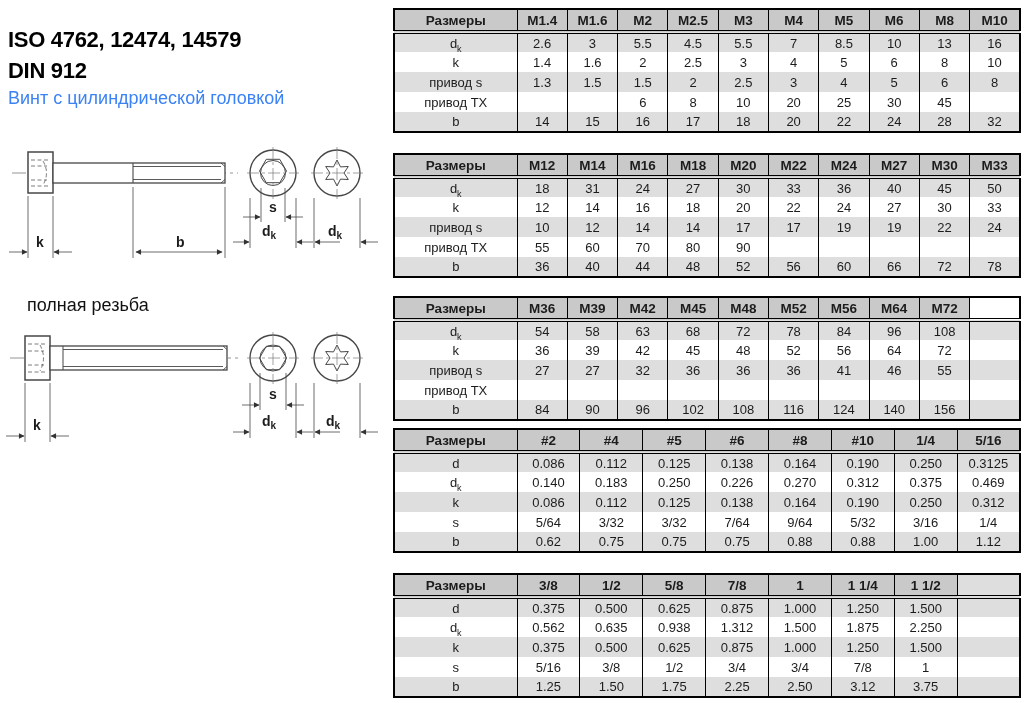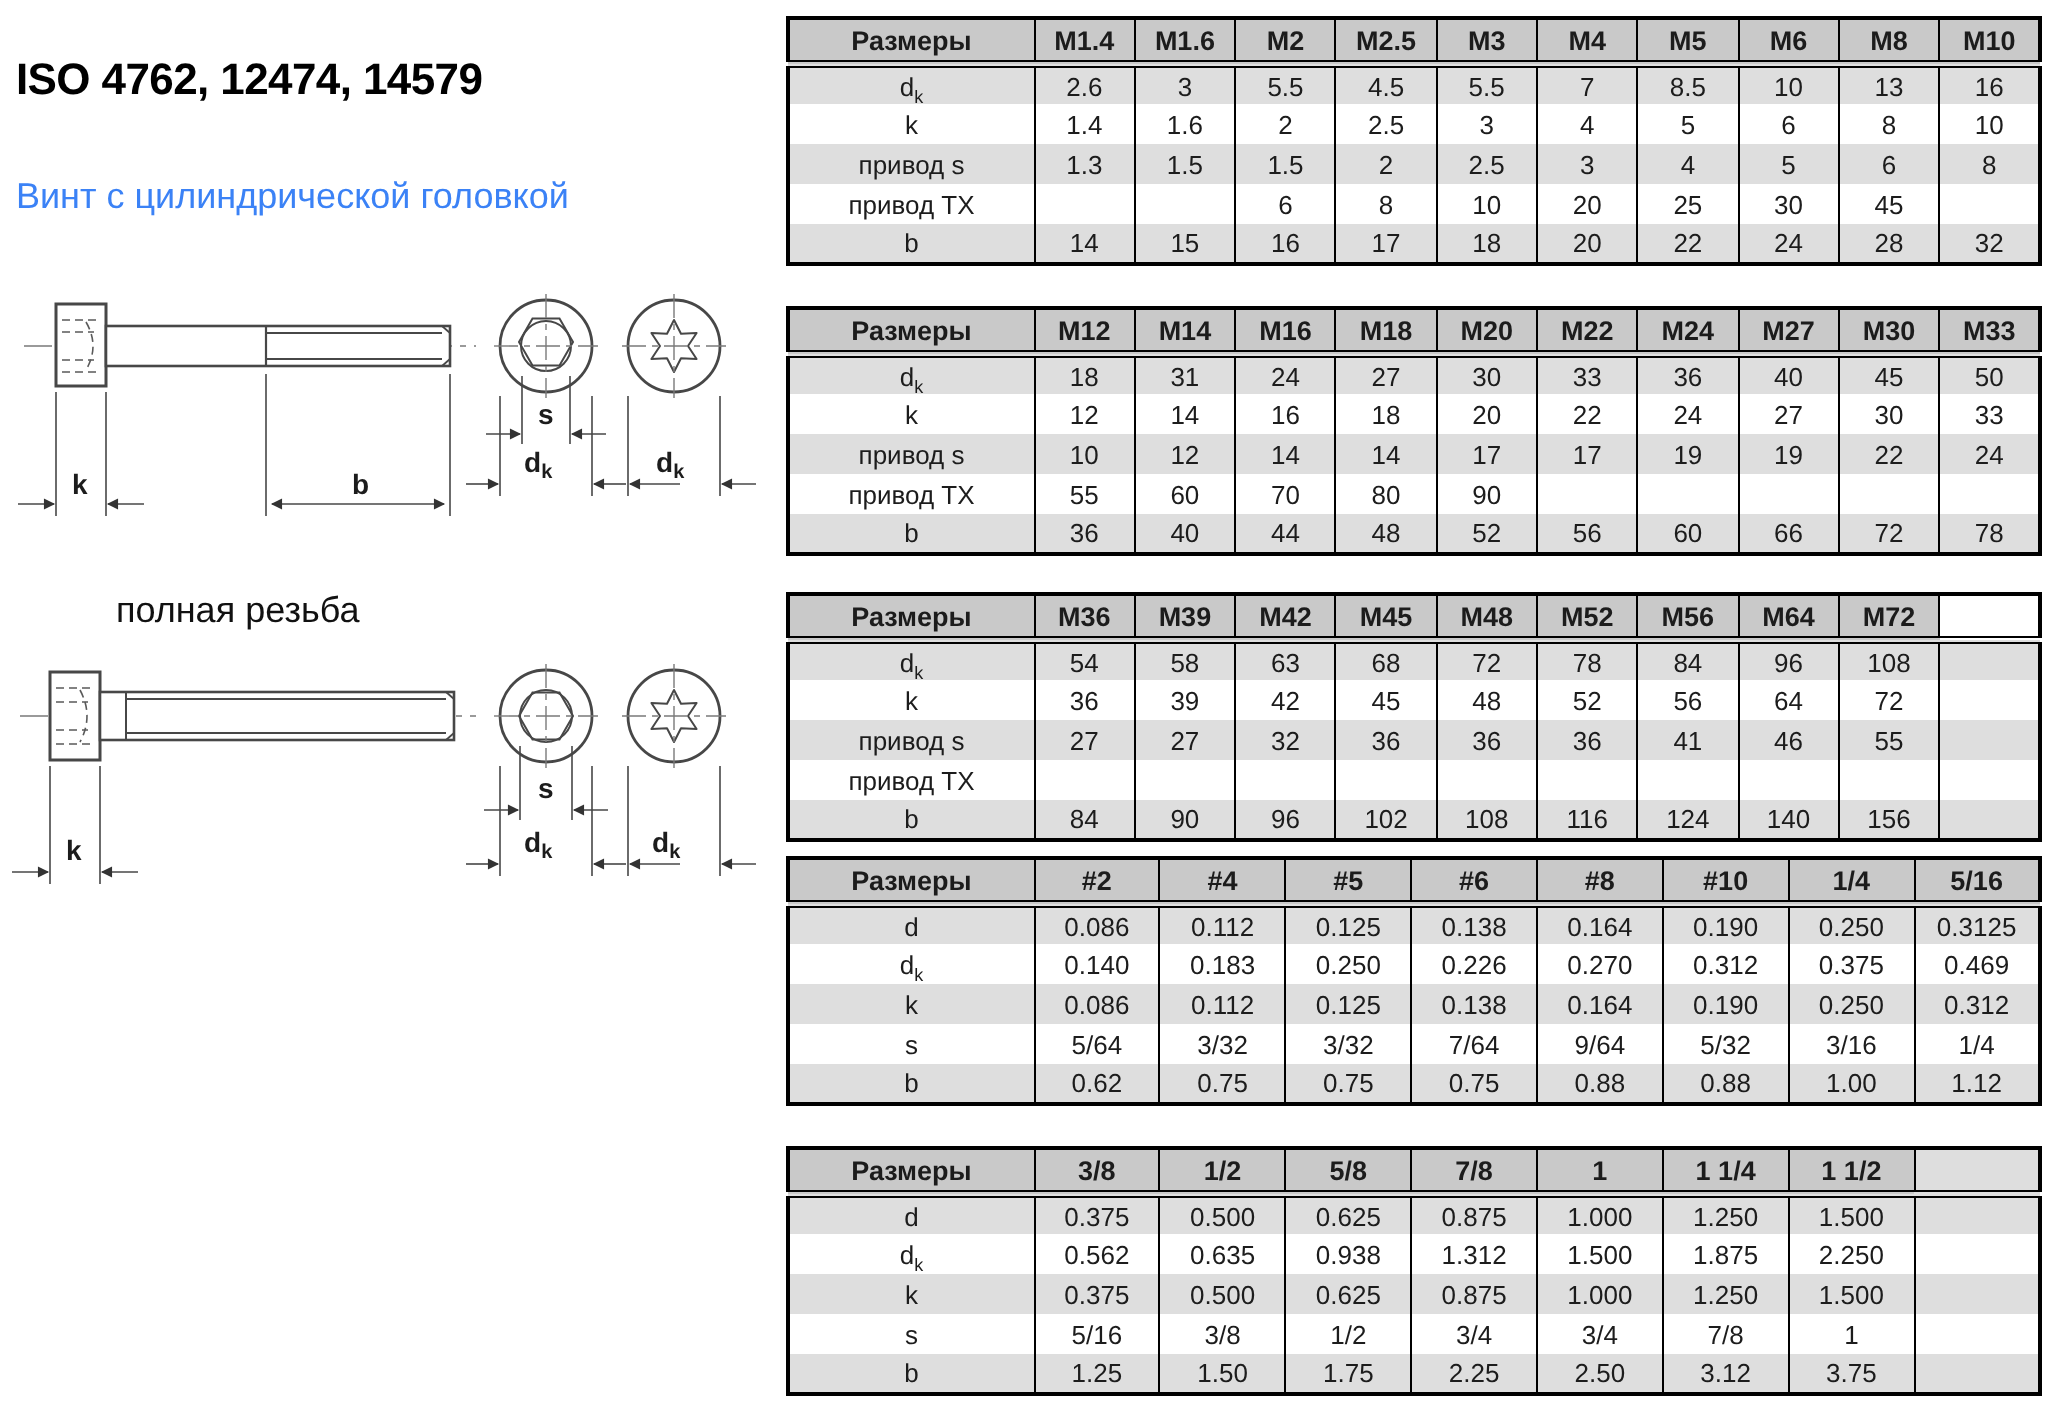--- a/index.html
+++ b/index.html
@@ -7,21 +7,21 @@
   body {
     position:relative;
     background:#ffffff;
     font-family:"Liberation Sans", sans-serif;
     color:var(--text-color,#1a1a1a);
     overflow:hidden;
   }
   .title-block { position:absolute; left:8px; top:4px;margin-top:20px; }
   .title-line { font-size:22px; font-weight:bold; line-height:31px; color:#000; letter-spacing:-0.3px; }
   .subtitle { position:absolute; left:8px; top:88px; font-size:18px; color:#3b82f6; }
-  .full-thread-note { position:absolute; left:27px; top:295px; font-size:18px; color:#111;margin-left:31px; }
+  .full-thread-note { position:absolute; left:27px; top:295px; font-size:18px; color:#111; }
 
   .drawing { position:absolute; left:0; }
   .drawing.one { top:140px; }
   .drawing.two { top:328px; }
   .drawing text { font-family:"Liberation Sans", sans-serif; font-size:14px; font-weight:bold; fill:#1c1c1c; }
   .drawing .svgsub { font-size:10px; }
 
   table.dim-table {
     position:absolute; left:393px; width:628px;
     border-collapse:collapse; table-layout:fixed;
@@ -41,20 +41,21 @@
   .dim-table th + th, .dim-table td + td { border-left:1px solid var(--border-color,#000); }
   .dim-table sub { font-size:9px; line-height:0; }
   .tbl3 th.trail { background:#ffffff; }
   .tbl5 th.trail { background:var(--row-stripe-bg,#dedede); }
 </style>
 </head>
 <body>
 
 <div class="title-block">
   <div class="title-line">ISO 4762, 12474, 14579</div>
+  <div class="title-line">DIN 912</div>
 </div>
 <div class="subtitle">Винт с цилиндрической головкой</div>
 
 <svg class="drawing one" width="390" height="160" viewBox="0 0 390 160">
   <defs>
     <marker id="a1" viewBox="0 0 10 10" refX="9" refY="5" markerWidth="10" markerHeight="7" orient="auto-start-reverse">
       <path d="M0 0L10 5L0 10z" fill="#333"></path>
     </marker>
   </defs>
   <g stroke="#474747" fill="none">

